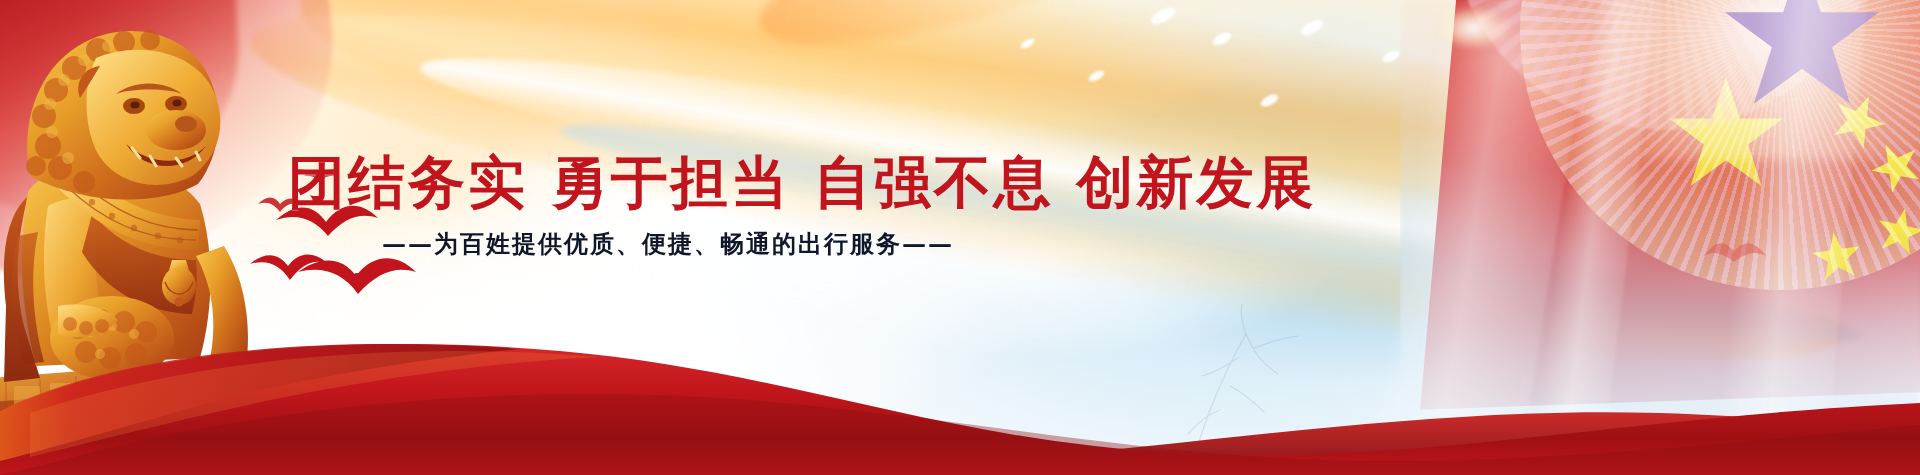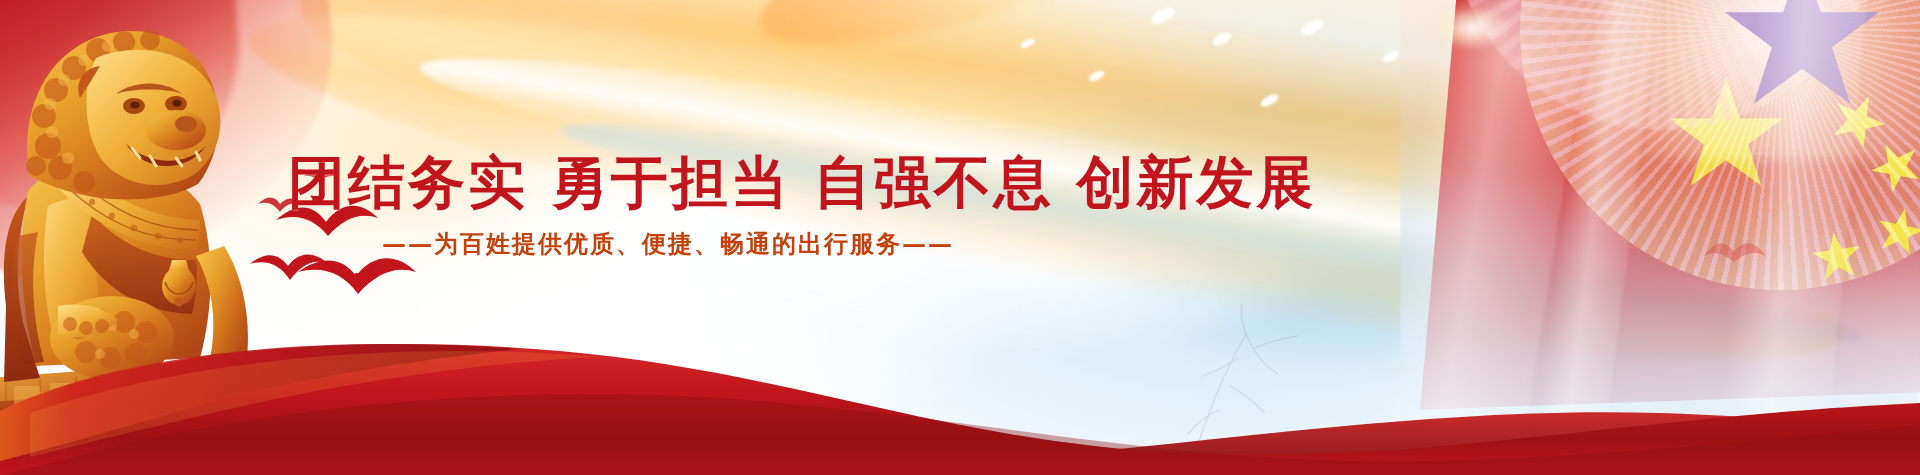--- a/index.html
+++ b/index.html
@@ -219,21 +219,21 @@
     color:#c2141c;
     white-space:nowrap;
     text-shadow:0 1px 0 rgba(255,255,255,0.35);
   }
   .subline {
     margin-top:16px;
     font-family:"DejaVu Serif", serif;
     font-weight:700;
     font-size:24px;
     letter-spacing:2px;
-    color:#c2410c;
+    color:#0f172a;
     white-space:nowrap;
   }
 
   
   .branch {
     position:absolute; left:1150px; top:300px; width:220px; height:170px;
     opacity:0.22;
   }
   .branch svg { display:block; width:100%; height:100%; }
 </style>

